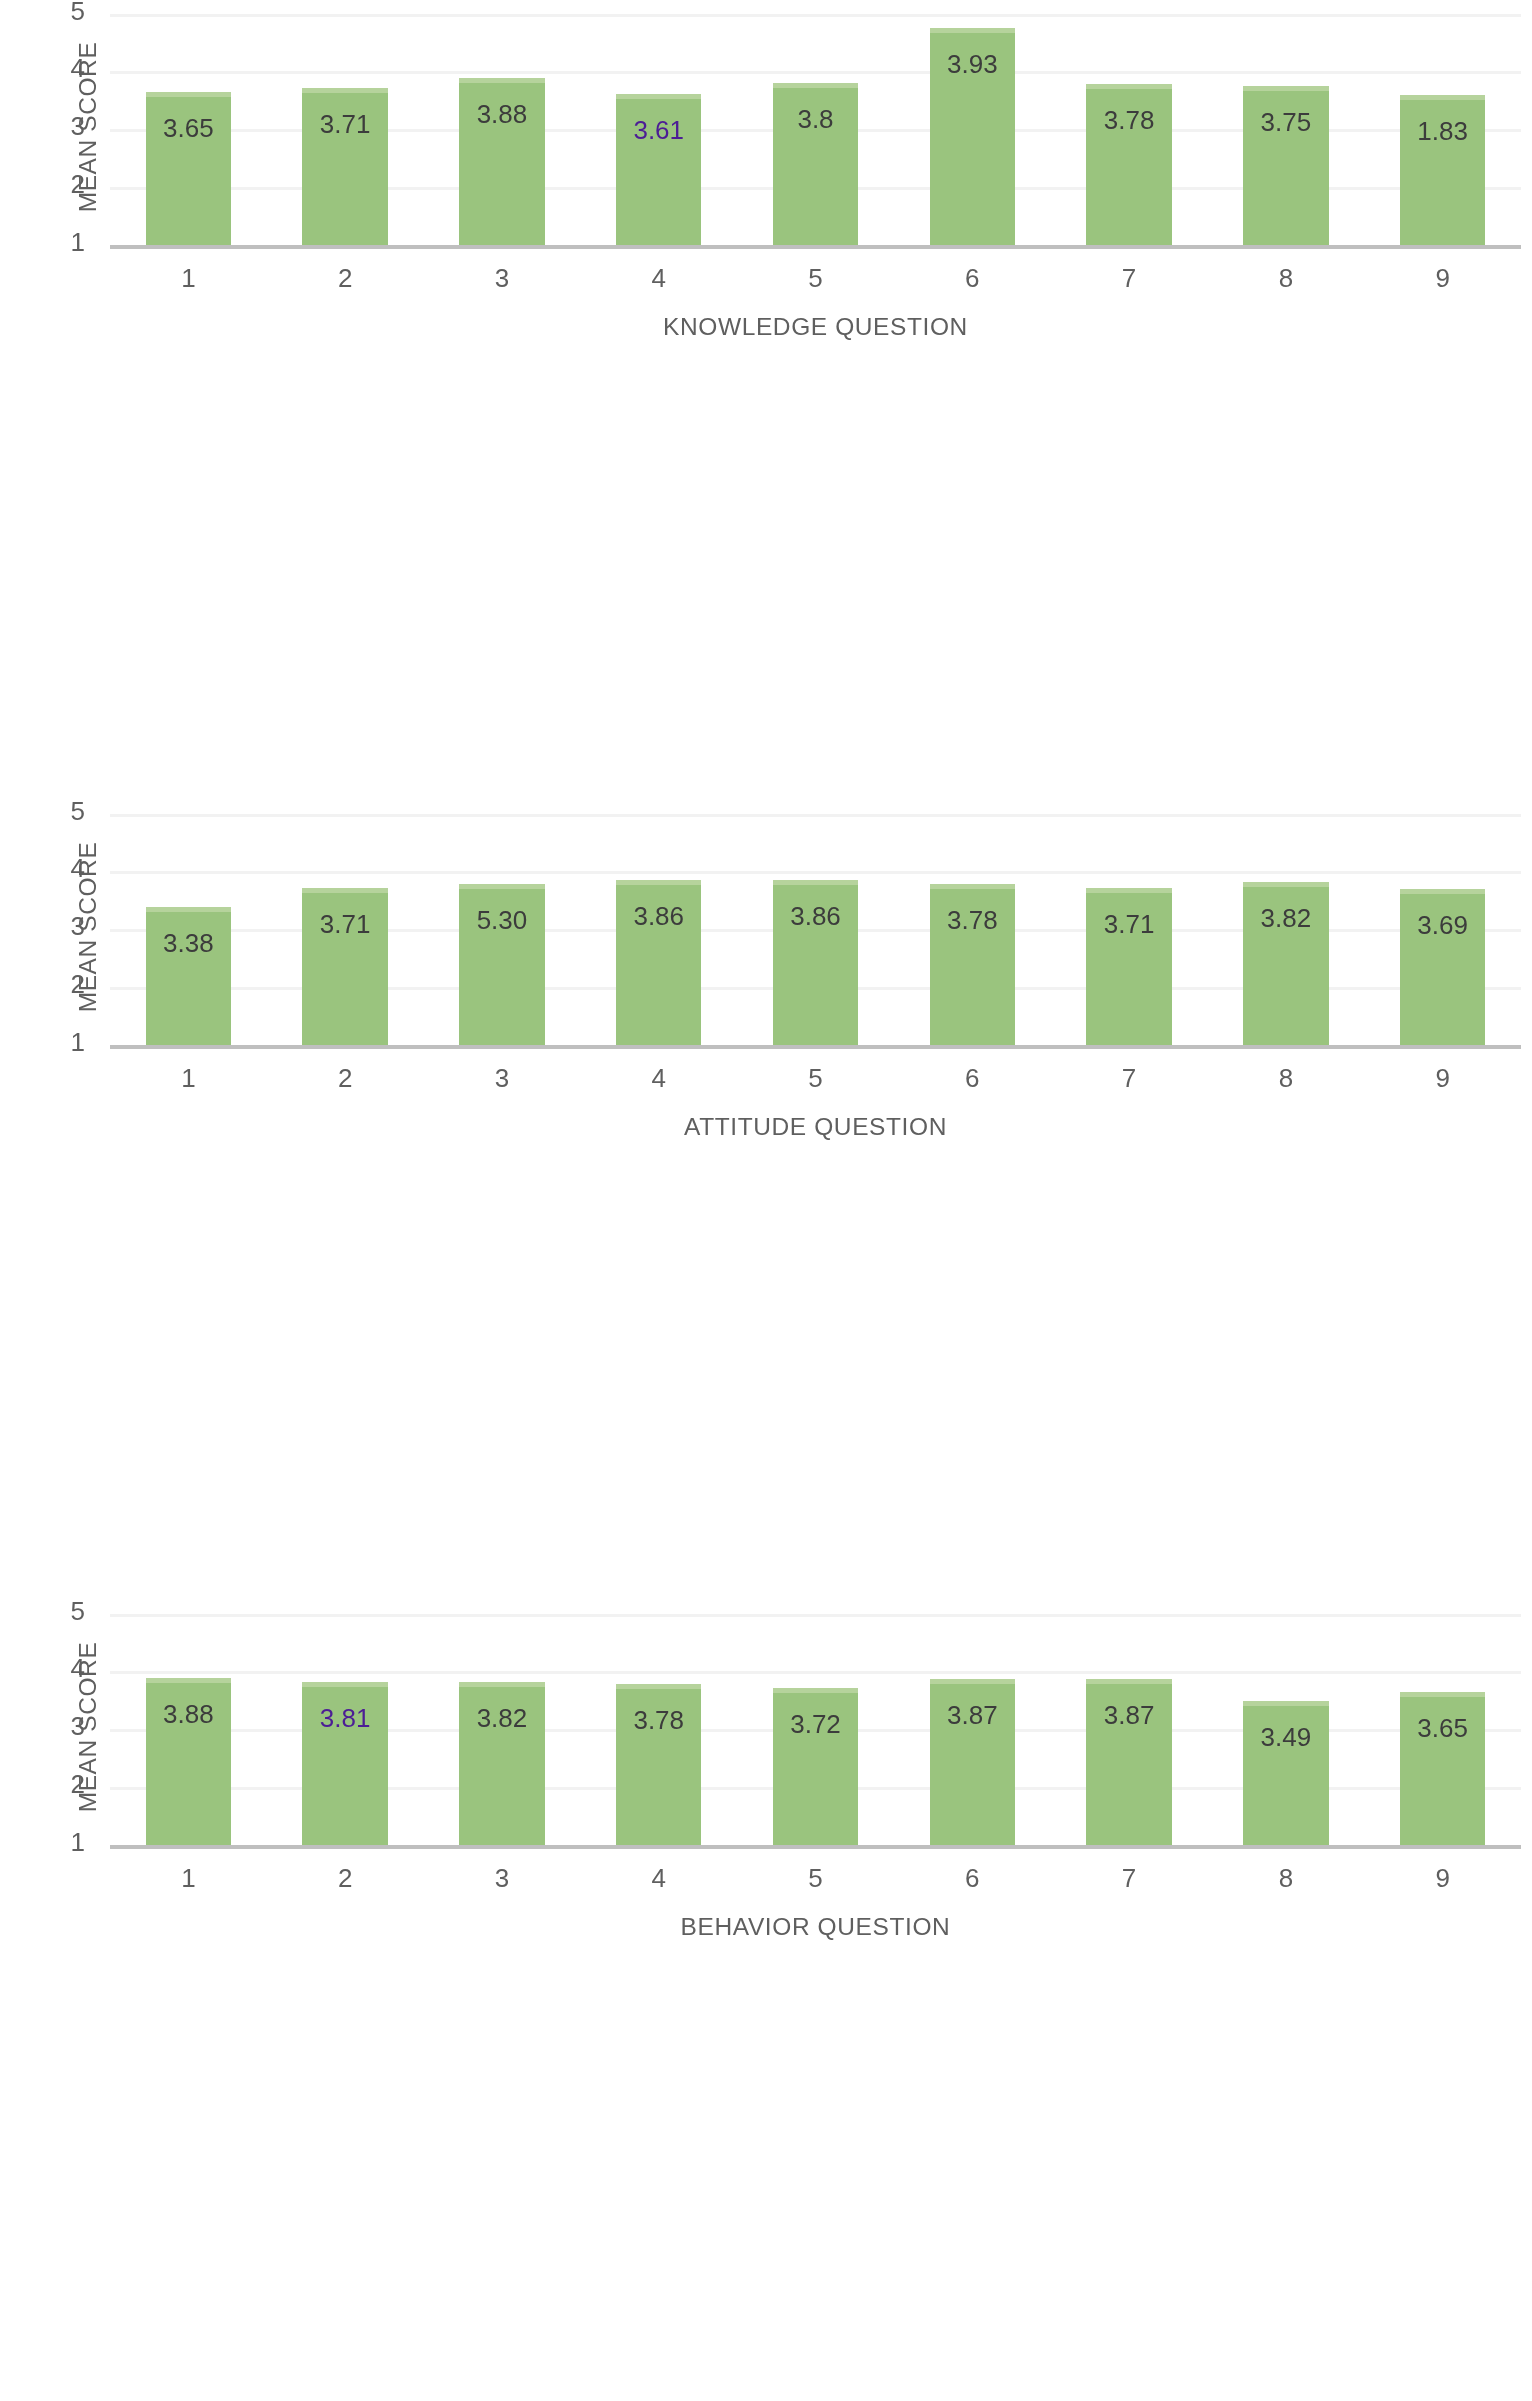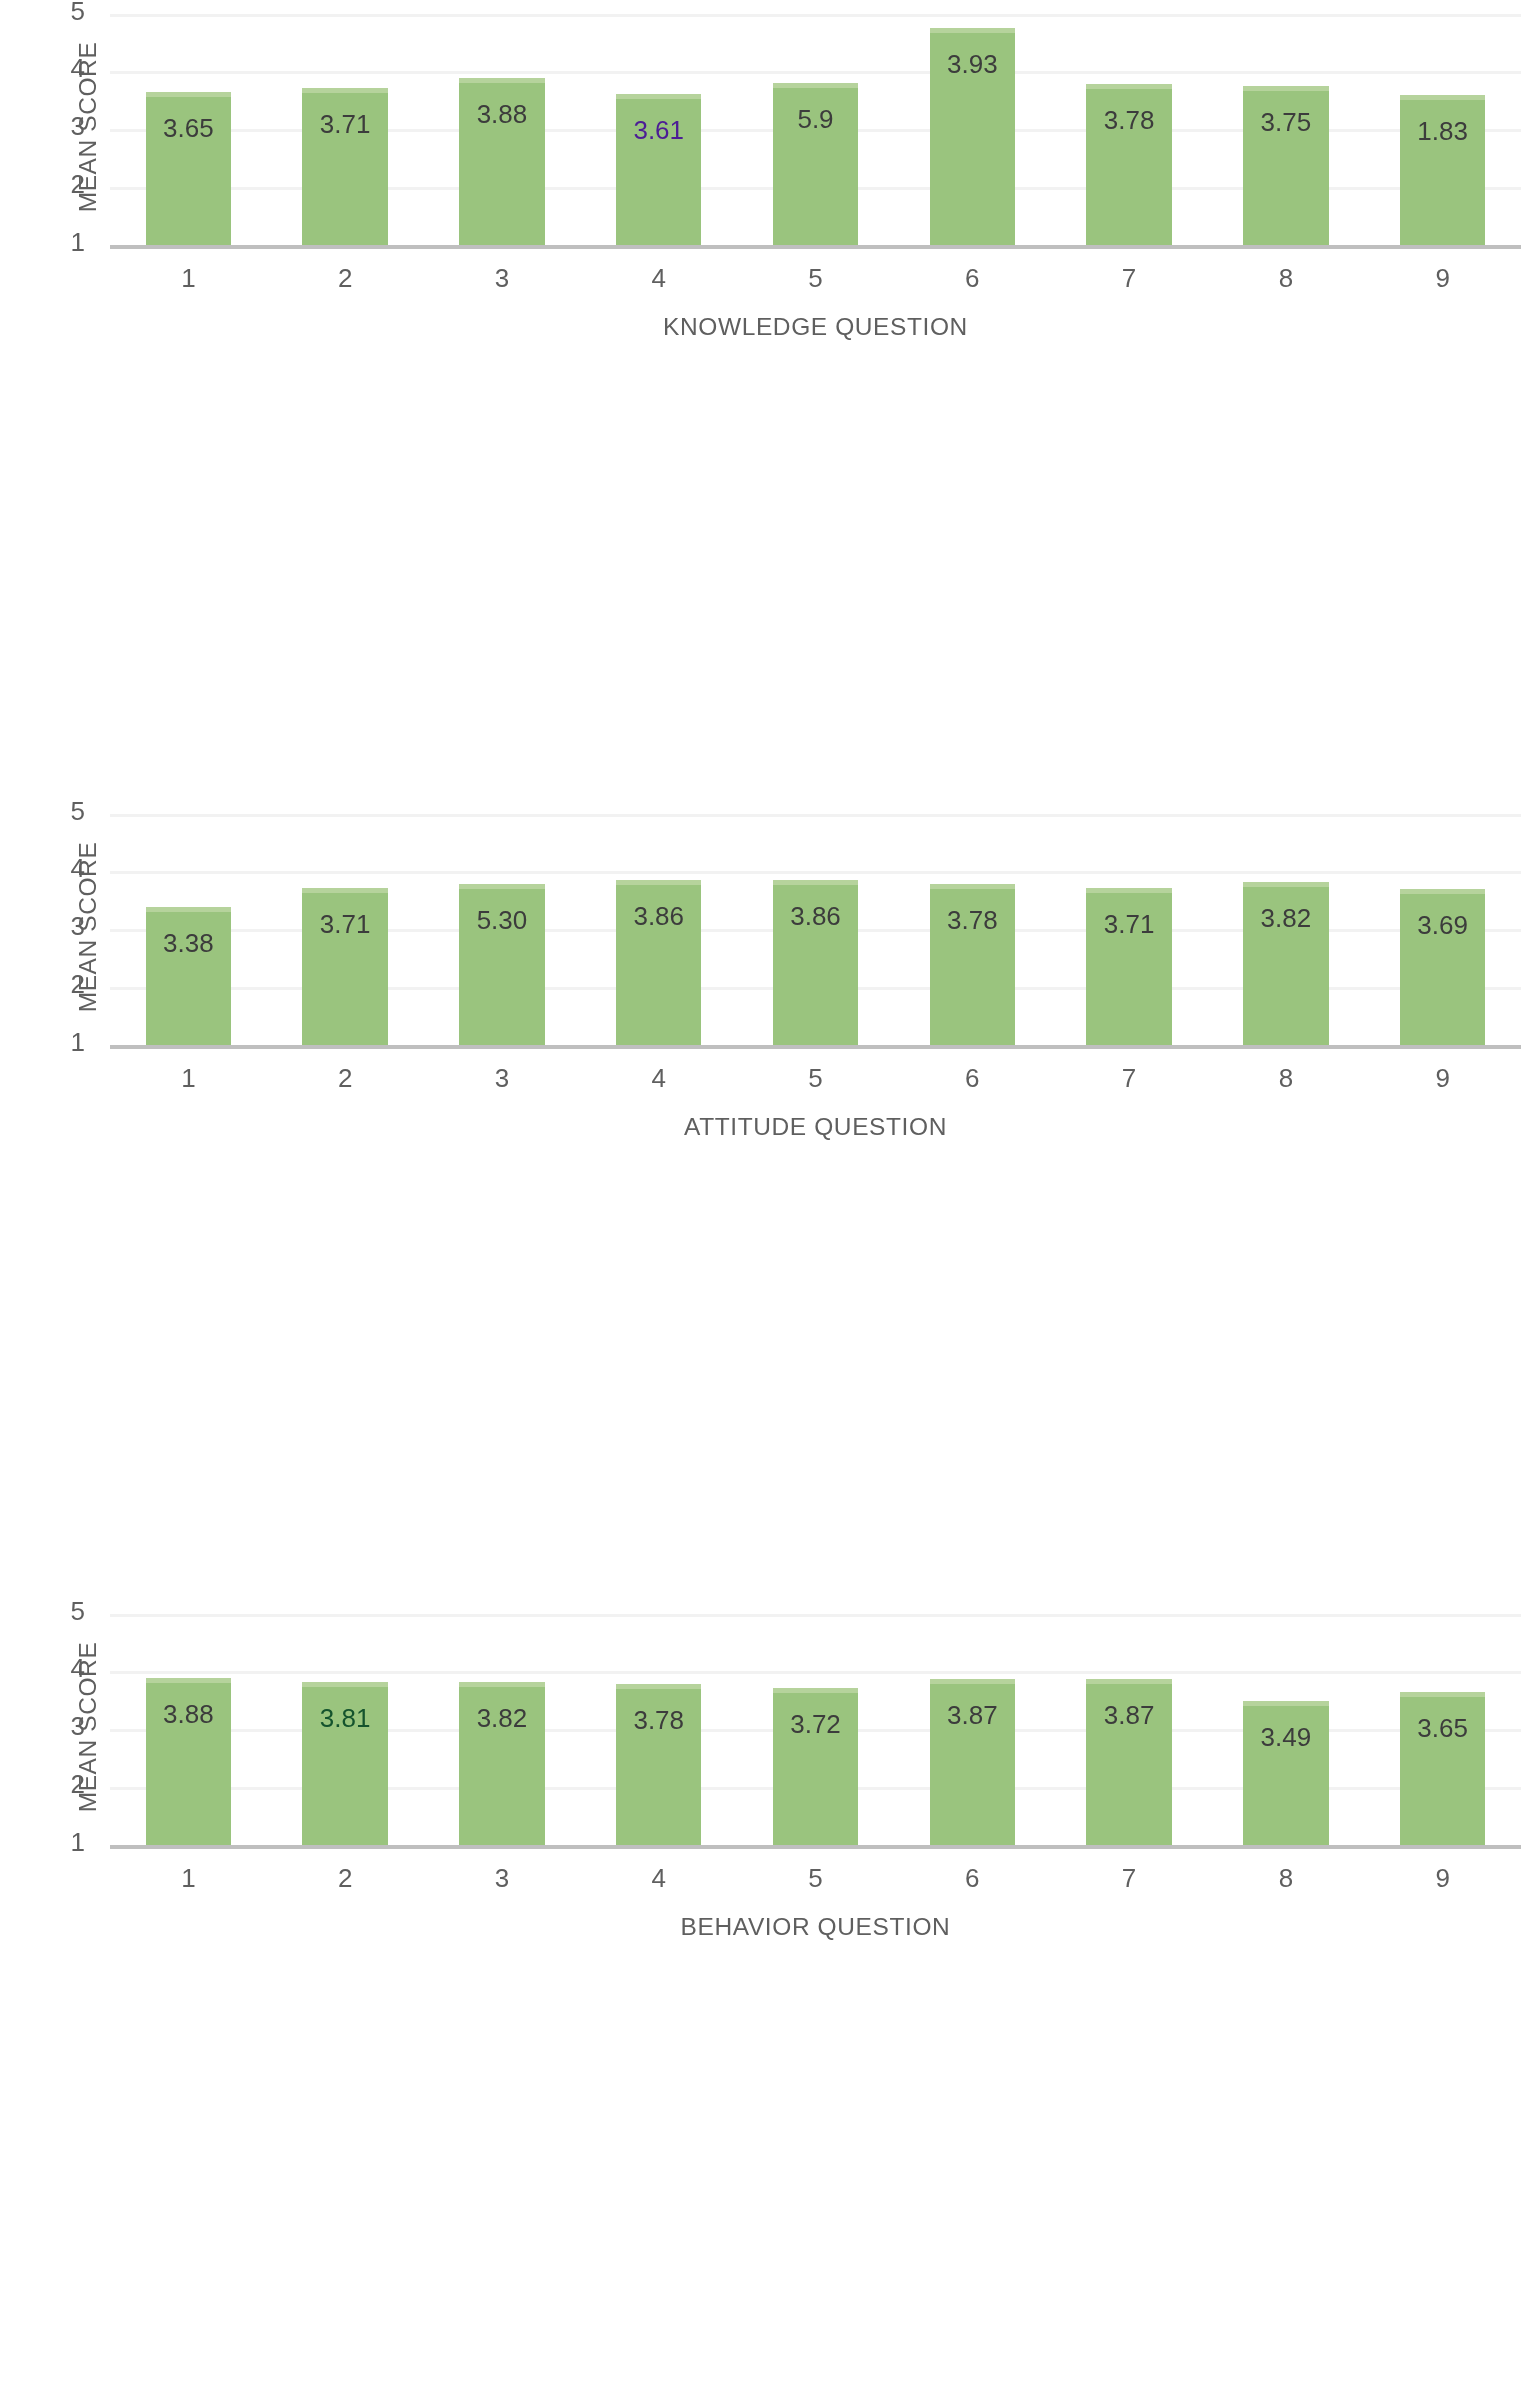--- a/index.html
+++ b/index.html
@@ -146,21 +146,21 @@
           </div>
           <div class="barslot">
             <div class="bar" title="4: 3.61" style="height: 151px; background: rgb(154, 196, 126);">
               <div class="cap" style="background: rgb(182, 211, 156);"></div>
               <div class="dlabel" style="color: #4c1d95; top: 21px;">3.61</div>
             </div>
           </div>
           <div class="barslot">
             <div class="bar" title="5: 3.8" style="height: 162px; background: rgb(154, 196, 126);">
               <div class="cap" style="background: rgb(182, 211, 156);"></div>
-              <div class="dlabel" style="color: rgb(60, 60, 60); top: 21px;">5.9</div>
+              <div class="dlabel" style="color: rgb(60, 60, 60); top: 21px;">3.8</div>
             </div>
           </div>
           <div class="barslot">
             <div class="bar" title="6: 3.93" style="height: 217px; background: rgb(154, 196, 126);">
               <div class="cap" style="background: rgb(182, 211, 156);"></div>
               <div class="dlabel" style="color: rgb(60, 60, 60); top: 21px;">3.93</div>
             </div>
           </div>
           <div class="barslot">
             <div class="bar" title="7: 3.78" style="height: 161px; background: rgb(154, 196, 126);">
@@ -294,21 +294,21 @@
         <div class="bars" style="top: 13.5px; height: 231px;">
           <div class="barslot">
             <div class="bar" title="1: 3.88" style="height: 167px; background: rgb(154, 196, 126);">
               <div class="cap" style="background: rgb(182, 211, 156);"></div>
               <div class="dlabel" style="color: rgb(60, 60, 60); top: 21px;">3.88</div>
             </div>
           </div>
           <div class="barslot">
             <div class="bar" title="2: 3.81" style="height: 163px; background: rgb(154, 196, 126);">
               <div class="cap" style="background: rgb(182, 211, 156);"></div>
-              <div class="dlabel" style="color: #14532d; top: 21px;">3.81</div>
+              <div class="dlabel" style="color: #4c1d95; top: 21px;">3.81</div>
             </div>
           </div>
           <div class="barslot">
             <div class="bar" title="3: 3.82" style="height: 163px; background: rgb(154, 196, 126);">
               <div class="cap" style="background: rgb(182, 211, 156);"></div>
               <div class="dlabel" style="color: rgb(60, 60, 60); top: 21px;">3.82</div>
             </div>
           </div>
           <div class="barslot">
             <div class="bar" title="4: 3.78" style="height: 161px; background: rgb(154, 196, 126);">

